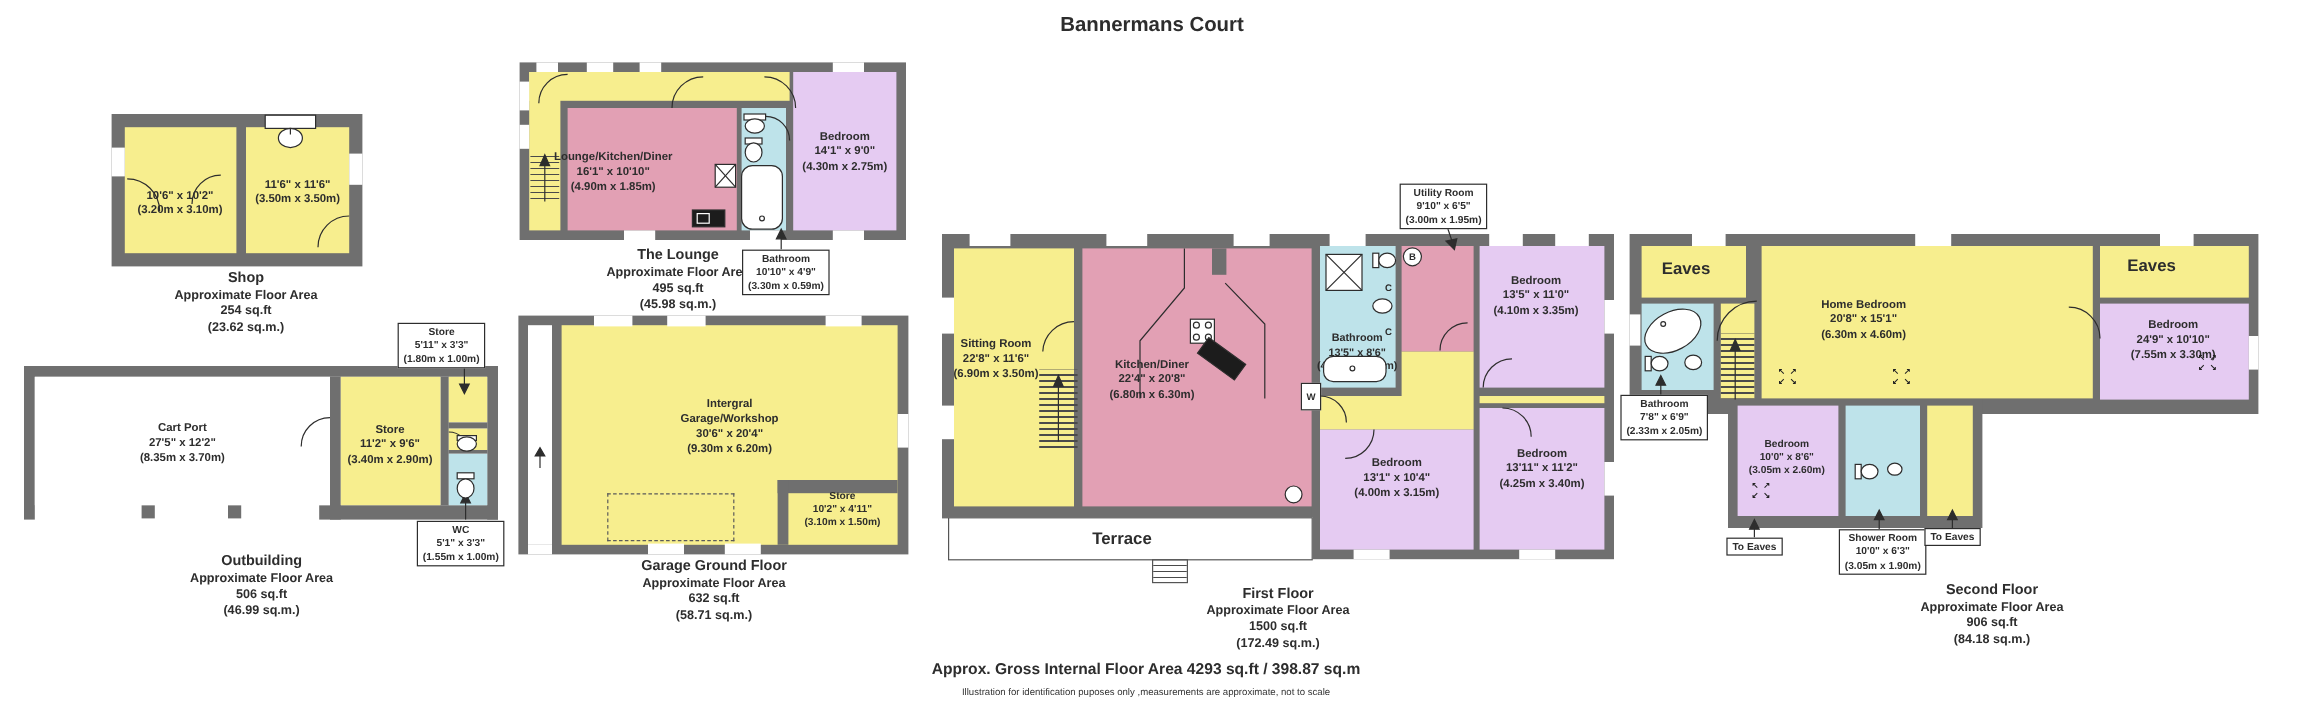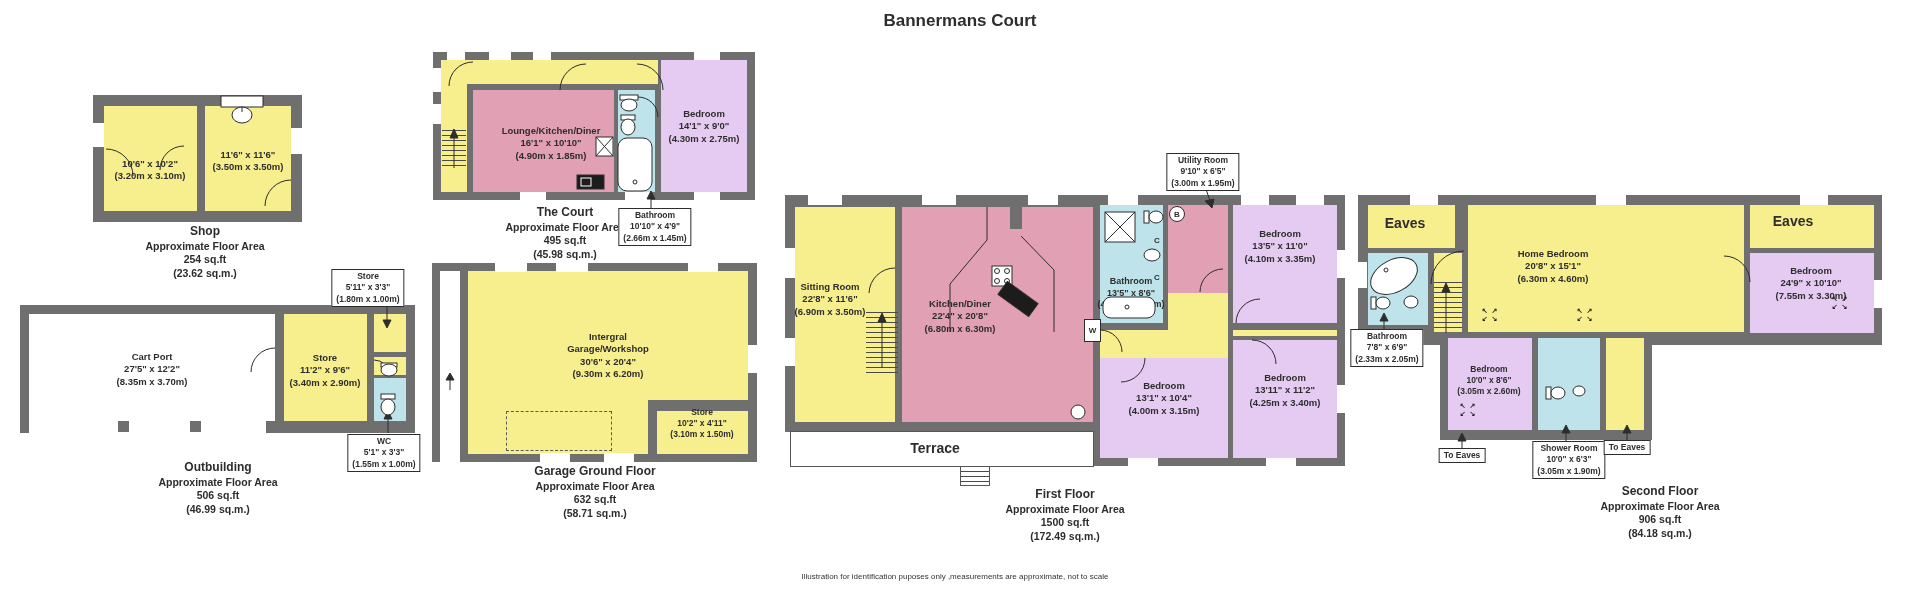--- a/index.html
+++ b/index.html
@@ -73,40 +73,40 @@
   <div class="stairs" style="left:442px;top:126px;width:24px;height:44px"></div>
   <div class="win" style="left:433px;top:68px;width:8px;height:24px"></div>
   <div class="win" style="left:433px;top:104px;width:8px;height:20px"></div>
   <div class="win" style="left:447px;top:52px;width:18px;height:8px"></div>
   <div class="win" style="left:489px;top:52px;width:22px;height:8px"></div>
   <div class="win" style="left:533px;top:52px;width:18px;height:8px"></div>
   <div class="win" style="left:694px;top:52px;width:26px;height:8px"></div>
   <div class="win" style="left:520px;top:192px;width:26px;height:8px"></div>
   <div class="win" style="left:625px;top:192px;width:26px;height:8px"></div>
   <div class="win" style="left:694px;top:192px;width:26px;height:8px"></div>
-  <div class="rl" style="left:551px;top:144px">
+  <div class="rl" style="left:511px;top:144px">
     <div>Lounge/Kitchen/Diner</div>
     <div>16'1" x 10'10"</div>
     <div>(4.90m x 1.85m)</div>
   </div>
   <div class="rl" style="left:704px;top:127px">
     <div>Bedroom</div>
     <div>14'1" x 9'0"</div>
     <div>(4.30m x 2.75m)</div>
   </div>
   <div class="cap" style="left:565px;top:205px">
-    <div class="l1">The Court</div>
+    <div class="l1">The Lounge</div>
     <div class="ln">Approximate Floor Area</div>
     <div class="ln">495 sq.ft</div>
     <div class="ln">(45.98 sq.m.)</div>
   </div>
   <div class="co" style="left:655px;top:208px">
     <div>Bathroom</div>
     <div>10'10" x 4'9"</div>
-    <div>(2.66m x 1.45m)</div>
+    <div>(3.30m x 0.59m)</div>
   </div>
 
   <div class="base" style="left:20px;top:305px;width:395px;height:9px"></div>
   <div class="base" style="left:20px;top:305px;width:9px;height:128px"></div>
   <div class="base" style="left:275px;top:314px;width:9px;height:119px"></div>
   <div class="base" style="left:367px;top:314px;width:7px;height:107px"></div>
   <div class="base" style="left:406px;top:305px;width:9px;height:128px"></div>
   <div class="base" style="left:266px;top:421px;width:149px;height:12px"></div>
   <div class="base" style="left:118px;top:421px;width:11px;height:11px"></div>
   <div class="base" style="left:190px;top:421px;width:11px;height:11px"></div>
@@ -330,20 +330,21 @@
     <div>↖ ↗</div>
     <div>↙ ↘</div>
   </div>
   <div class="cap" style="left:1660px;top:484px">
     <div class="l1">Second Floor</div>
     <div class="ln">Approximate Floor Area</div>
     <div class="ln">906 sq.ft</div>
     <div class="ln">(84.18 sq.m.)</div>
   </div>
 
+  <div id="gross">Approx. Gross Internal Floor Area 4293 sq.ft / 398.87 sq.m</div>
   <div id="disc">Illustration for identification puposes only ,measurements are approximate, not to scale</div>
 
   <svg class="ov" width="1920" height="592" viewBox="0 0 1920 592">
     <g stroke="#2d2d2d" stroke-width="1" fill="none">
       <path d="M 106 149 A 27 27 0 0 1 133 176"></path>
       <path d="M 160 170 A 24 24 0 0 1 184 146"></path>
       <path d="M 265 206 A 26 26 0 0 1 291 180"></path>
       <path d="M 449 86 A 24 24 0 0 1 473 62"></path>
       <path d="M 560 90 A 26 26 0 0 1 586 64"></path>
       <path d="M 663 90 A 26 26 0 0 0 637 64"></path>

